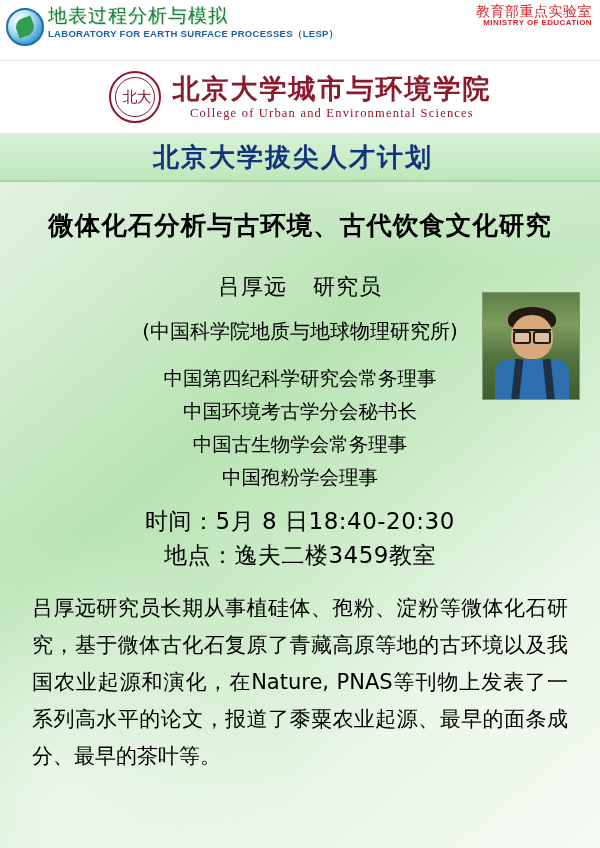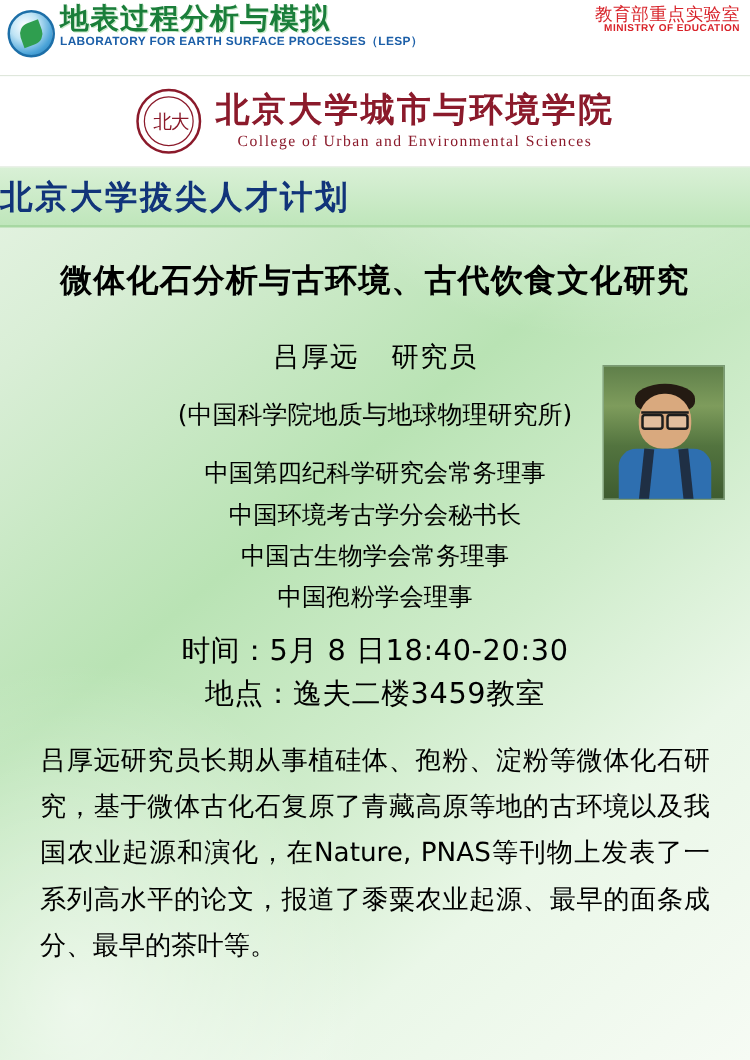--- a/index.html
+++ b/index.html
@@ -62,22 +62,22 @@
     transform: rotate(-20deg);
   }
   .lesp-text {
     position: absolute;
     left: 48px;
     top: 2px;
     width: 400px;
   }
   .lesp-cn {
     font-family: "DejaVu Sans", sans-serif;
-    font-size: 23px;
-    font-weight: bold;
+    font-size: 19px;
+    font-weight: normal;
     letter-spacing: 1px;
     color: #1a7e3a;
     text-shadow: 1px 1px 0 #c9e9c9;
     line-height: 26px;
     white-space: nowrap;
   }
   .lesp-en {
     font-family: "Liberation Sans", sans-serif;
     font-size: 9.5px;
     font-weight: bold;
@@ -168,21 +168,21 @@
   }
 
   
   .program-bar {
     position: relative;
     height: 48px;
     background: linear-gradient(180deg, #d9f0d6 0%, #bfe6bb 100%);
     border-bottom: 2px solid #a7d8a2;
     display: flex;
     align-items: center;
-    justify-content: flex-start;
+    justify-content: center;
     padding-right: 14px;
     box-sizing: border-box;
   }
   .program-title {
     font-family: "DejaVu Sans", sans-serif;
     font-size: 26px;
     font-weight: bold;
     color: #11347a;
     letter-spacing: 2px;
     white-space: nowrap;

